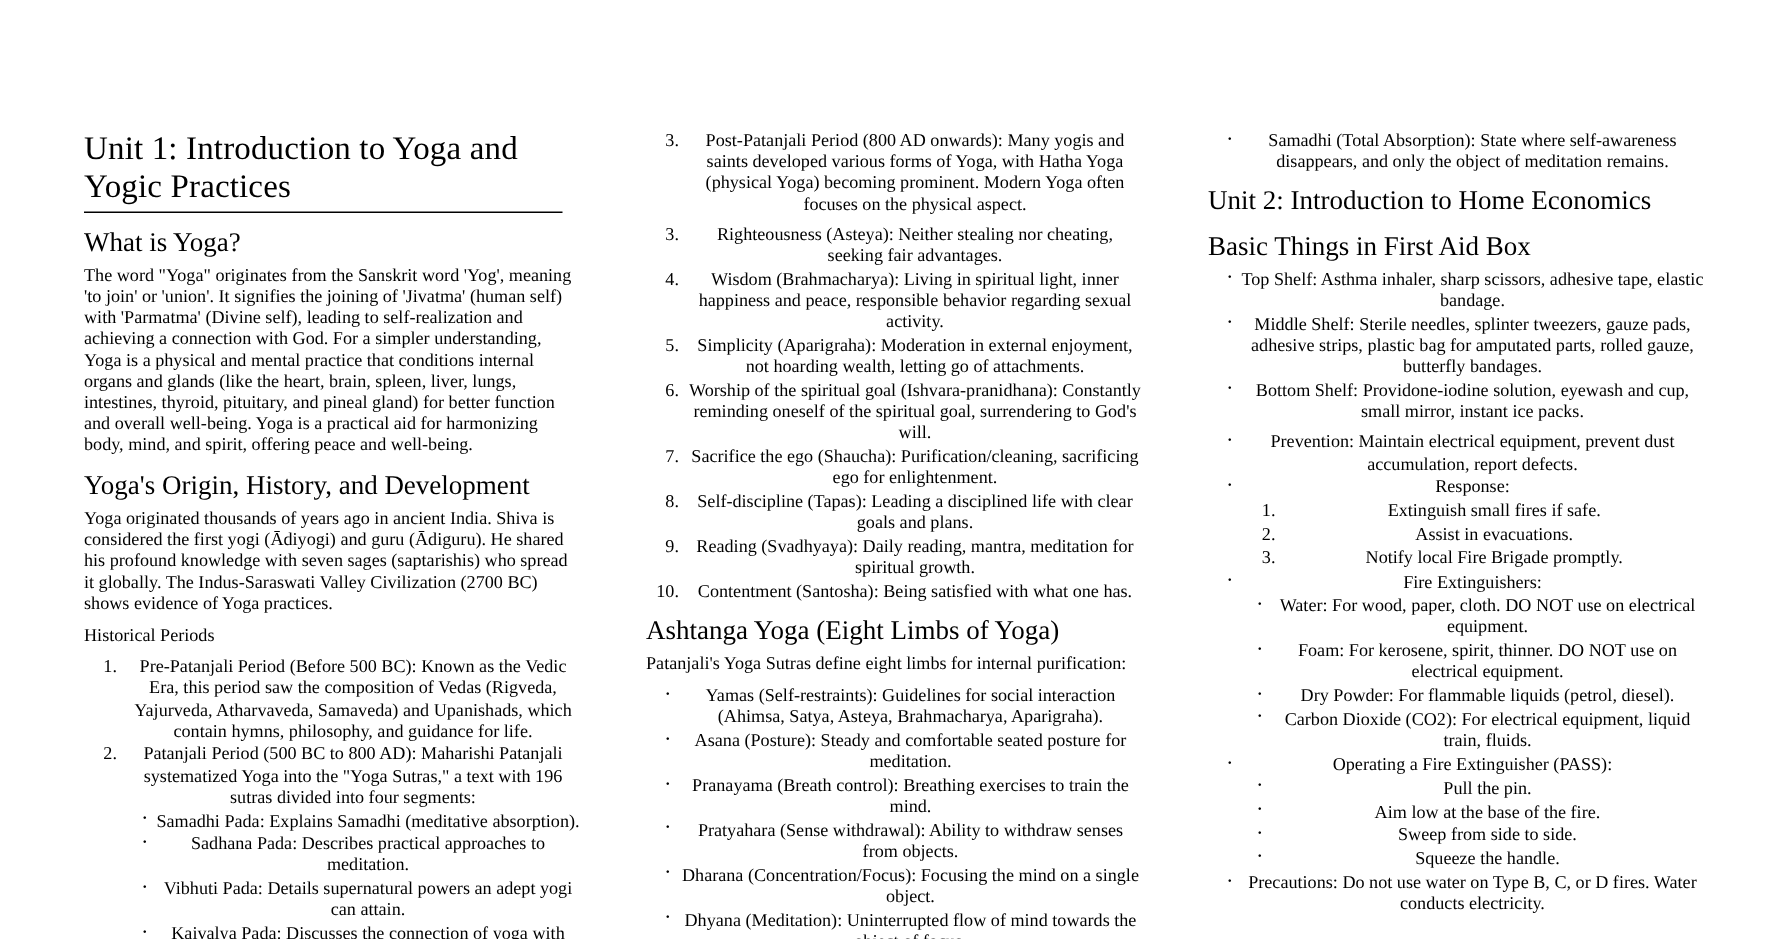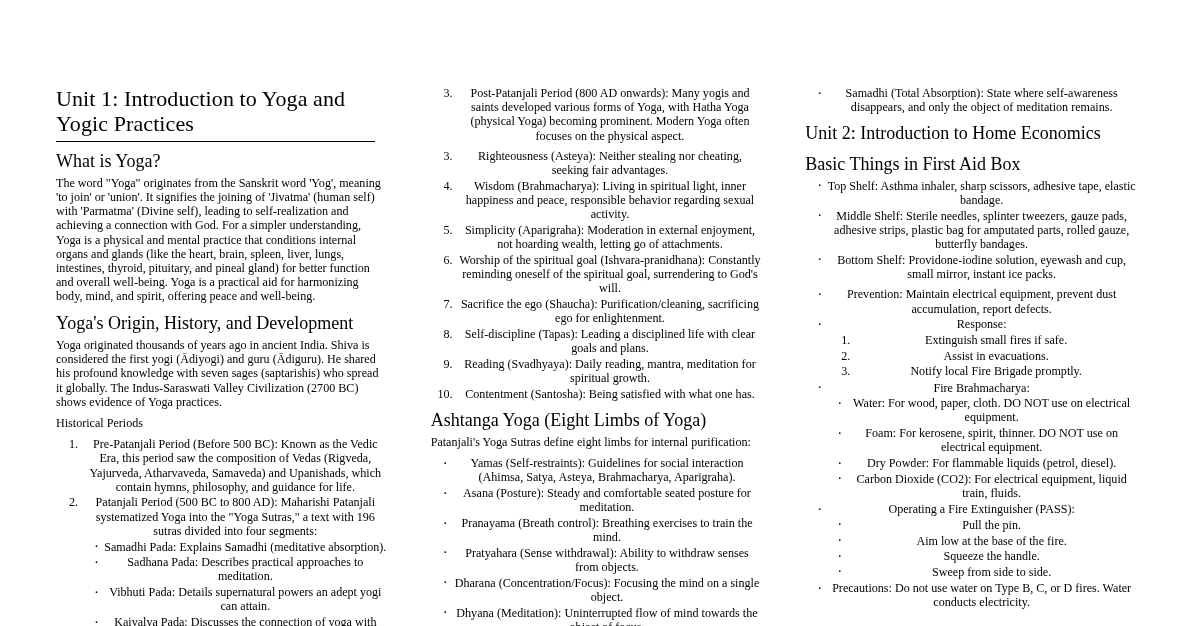--- a/index.html
+++ b/index.html
@@ -172,35 +172,35 @@
       </li>
       <li>
         <span>Response:</span>
         <ol>
           <li><span>Extinguish small fires if safe.</span></li>
           <li><span>Assist in evacuations.</span></li>
           <li><span>Notify local Fire Brigade promptly.</span></li>
         </ol>
       </li>
       <li>
-        <span>Fire Brahmacharya:</span>
+        <span>Fire Extinguishers:</span>
         <ul>
           <li><span>Water: For wood, paper, cloth. DO NOT use on electrical equipment.</span></li>
           <li><span>Foam: For kerosene, spirit, thinner. DO NOT use on electrical equipment.</span></li>
           <li><span>Dry Powder: For flammable liquids (petrol, diesel).</span></li>
           <li><span>Carbon Dioxide (CO2): For electrical equipment, liquid train, fluids.</span></li>
         </ul>
       </li>
       <li>
         <span>Operating a Fire Extinguisher (PASS):</span>
         <ul>
           <li><span>Pull the pin.</span></li>
           <li><span>Aim low at the base of the fire.</span></li>
+          <li><span>Sweep from side to side.</span></li>
           <li><span>Squeeze the handle.</span></li>
-          <li><span>Sweep from side to side.</span></li>
         </ul>
       </li>
       <li>
         <span>Precautions: Do not use water on Type B, C, or D fires. Water conducts electricity.</span>
       </li>
     </ul>
 
   </div>
 </div>
 

